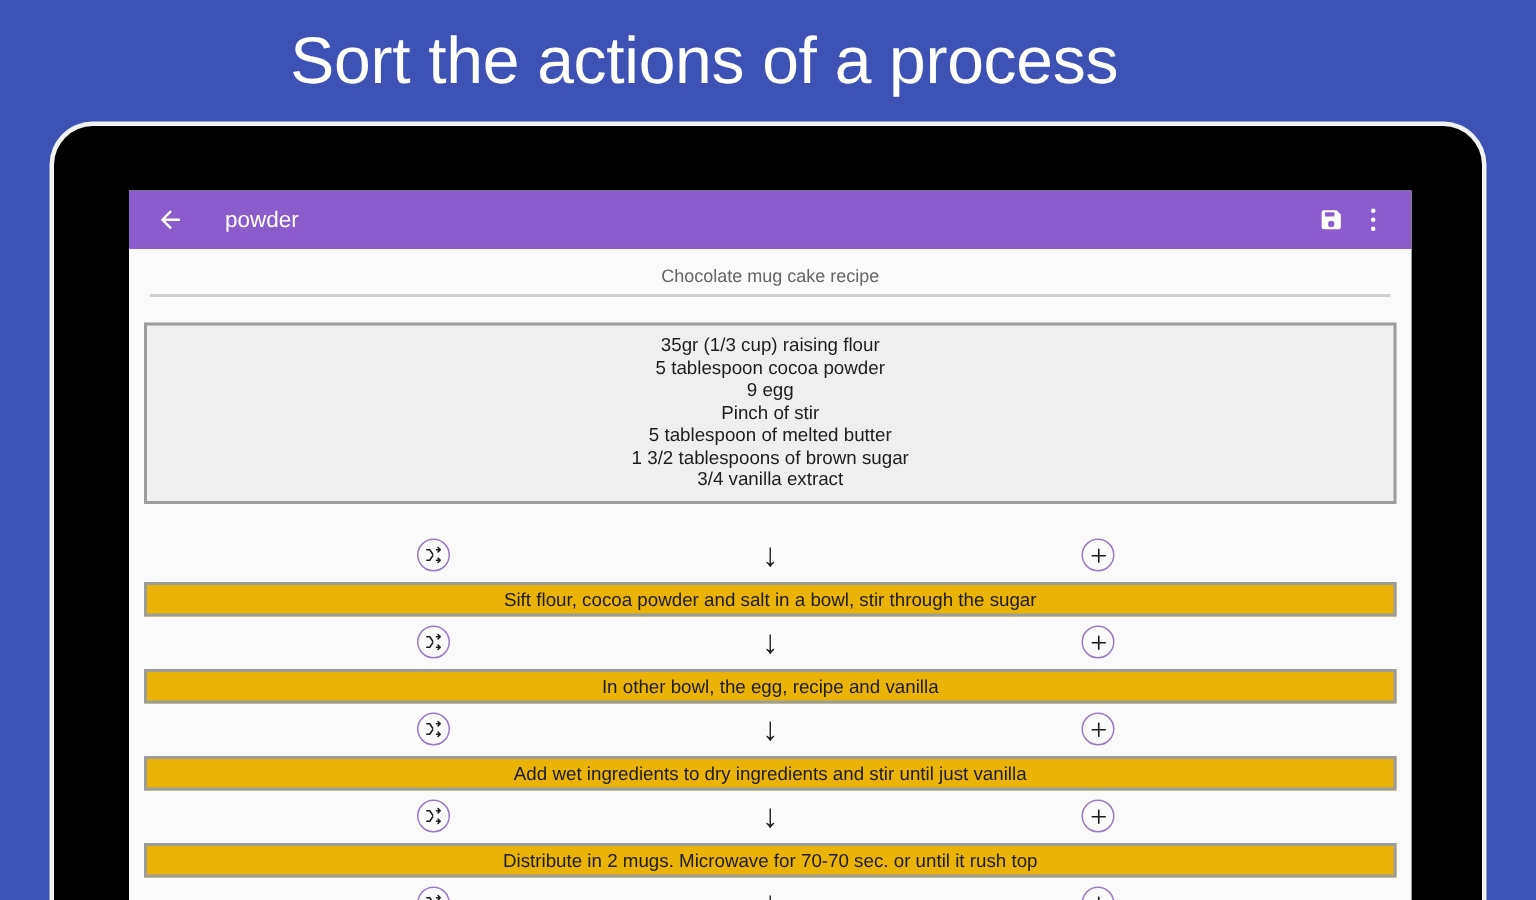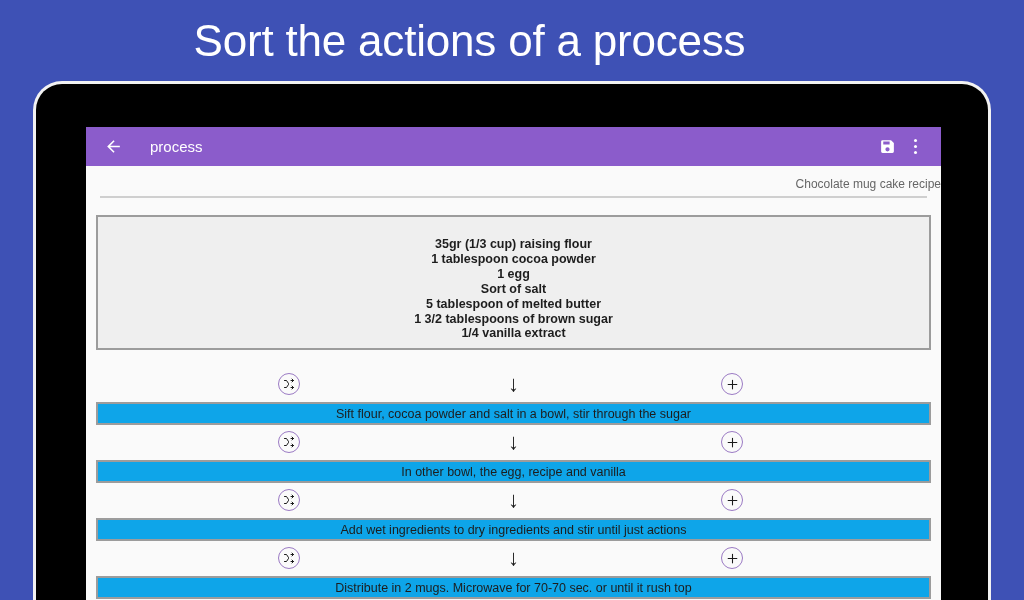--- a/index.html
+++ b/index.html
@@ -93,38 +93,37 @@
 
   
   .content {
     position: relative;
     background: #fafafa;
     height: 481px;
     padding: 0;
   }
 
   .recipe-title {
-    text-align: right;
+    text-align: center;
     font-size: 12px;
     color: #666666;
     padding: 11px 0 5px 0;
   }
   .title-divider {
     height: 2px;
     background: #cfcfcf;
     margin: 0 14px 4px 14px;
   }
 
   .ingredients-box {
     margin: 17px 10px;
     border: 2px solid #9c9c9c;
     background: #efefef;
-    padding: 20px 0 7px 0;
+    padding: 6px 0 7px 0;
     text-align: center;
-    font-weight: bold;
   }
   .ingredient-line {
     font-size: 12.5px;
     color: #1d1d1d;
     line-height: 14.9px;
     white-space: nowrap;
   }
 
   
   .connector-row {
@@ -154,21 +153,21 @@
     text-align: center;
     font-size: 22px;
     line-height: 26px;
     color: #1a1a1a;
   }
 
   
   .step-row {
     margin: 0 10px;
     border: 2px solid #9c9c9c;
-    background: #0ea5e9;
+    background: #eab308;
     height: 23px;
     display: flex;
     align-items: center;
     justify-content: center;
     box-sizing: border-box;
     cursor: pointer;
   }
   .step-text {
     font-size: 12.5px;
     color: #1d1d1d;
@@ -182,21 +181,21 @@
 
 <div class="tablet-frame">
   <div class="tablet-screen">
 
     <div class="app-toolbar">
       <div class="toolbar-back">
         <svg width="19" height="19" viewBox="0 0 24 24" aria-hidden="true">
           <path d="M20 11H7.8l5.6-5.6L12 4l-8 8 8 8 1.4-1.4L7.8 13H20z" fill="#ffffff"></path>
         </svg>
       </div>
-      <div class="toolbar-title">process</div>
+      <div class="toolbar-title">powder</div>
       <div class="toolbar-action">
         <svg width="17" height="17" viewBox="0 0 24 24" aria-hidden="true">
           <path d="M17 3H5a2 2 0 0 0-2 2v14a2 2 0 0 0 2 2h14a2 2 0 0 0 2-2V7l-4-4zm-5 16a3 3 0 1 1 0-6 3 3 0 0 1 0 6zm3-10H6V5h9v4z" fill="#ffffff"></path>
         </svg>
       </div>
       <div class="toolbar-action">
         <span class="dot-col">
             <i></i>
             <i></i>
             <i></i>
@@ -204,26 +203,26 @@
       </div>
     </div>
 
     <div class="content">
 
       <div class="recipe-title">Chocolate mug cake recipe</div>
       <div class="title-divider"></div>
 
       <div class="ingredients-box">
         <div class="ingredient-line">35gr (1/3 cup) raising flour</div>
-        <div class="ingredient-line">1 tablespoon cocoa powder</div>
-        <div class="ingredient-line">1 egg</div>
-        <div class="ingredient-line">Sort of salt</div>
+        <div class="ingredient-line">5 tablespoon cocoa powder</div>
+        <div class="ingredient-line">9 egg</div>
+        <div class="ingredient-line">Pinch of stir</div>
         <div class="ingredient-line">5 tablespoon of melted butter</div>
         <div class="ingredient-line">1 3/2 tablespoons of brown sugar</div>
-        <div class="ingredient-line">1/4 vanilla extract</div>
+        <div class="ingredient-line">3/4 vanilla extract</div>
       </div>
 
       <div class="connector-row">
         <div class="icon-btn swap">
           <svg width="12" height="12" viewBox="0 0 24 24" aria-hidden="true">
             <path d="M3 5h4l4 6M3 19h4l4-6M21 5h-5m5 0-3-3m3 3-3 3M21 19h-5m5 0-3-3m3 3-3 3" stroke="#1a1a1a" stroke-width="2" fill="none" stroke-linecap="round" stroke-linejoin="round"></path>
           </svg>
         </div>
         <div class="arrow-down">↓</div>
         <div class="icon-btn add">
@@ -260,21 +259,21 @@
           </svg>
         </div>
         <div class="arrow-down">↓</div>
         <div class="icon-btn add">
           <svg width="13" height="13" viewBox="0 0 24 24" aria-hidden="true">
             <path d="M12 4v16M4 12h16" stroke="#1a1a1a" stroke-width="2" stroke-linecap="round"></path>
           </svg>
         </div>
       </div>
       <div class="step-row">
-        <span class="step-text">Add wet ingredients to dry ingredients and stir until just actions</span>
+        <span class="step-text">Add wet ingredients to dry ingredients and stir until just vanilla</span>
       </div>
 
       <div class="connector-row">
         <div class="icon-btn swap">
           <svg width="12" height="12" viewBox="0 0 24 24" aria-hidden="true">
             <path d="M3 5h4l4 6M3 19h4l4-6M21 5h-5m5 0-3-3m3 3-3 3M21 19h-5m5 0-3-3m3 3-3 3" stroke="#1a1a1a" stroke-width="2" fill="none" stroke-linecap="round" stroke-linejoin="round"></path>
           </svg>
         </div>
         <div class="arrow-down">↓</div>
         <div class="icon-btn add">

